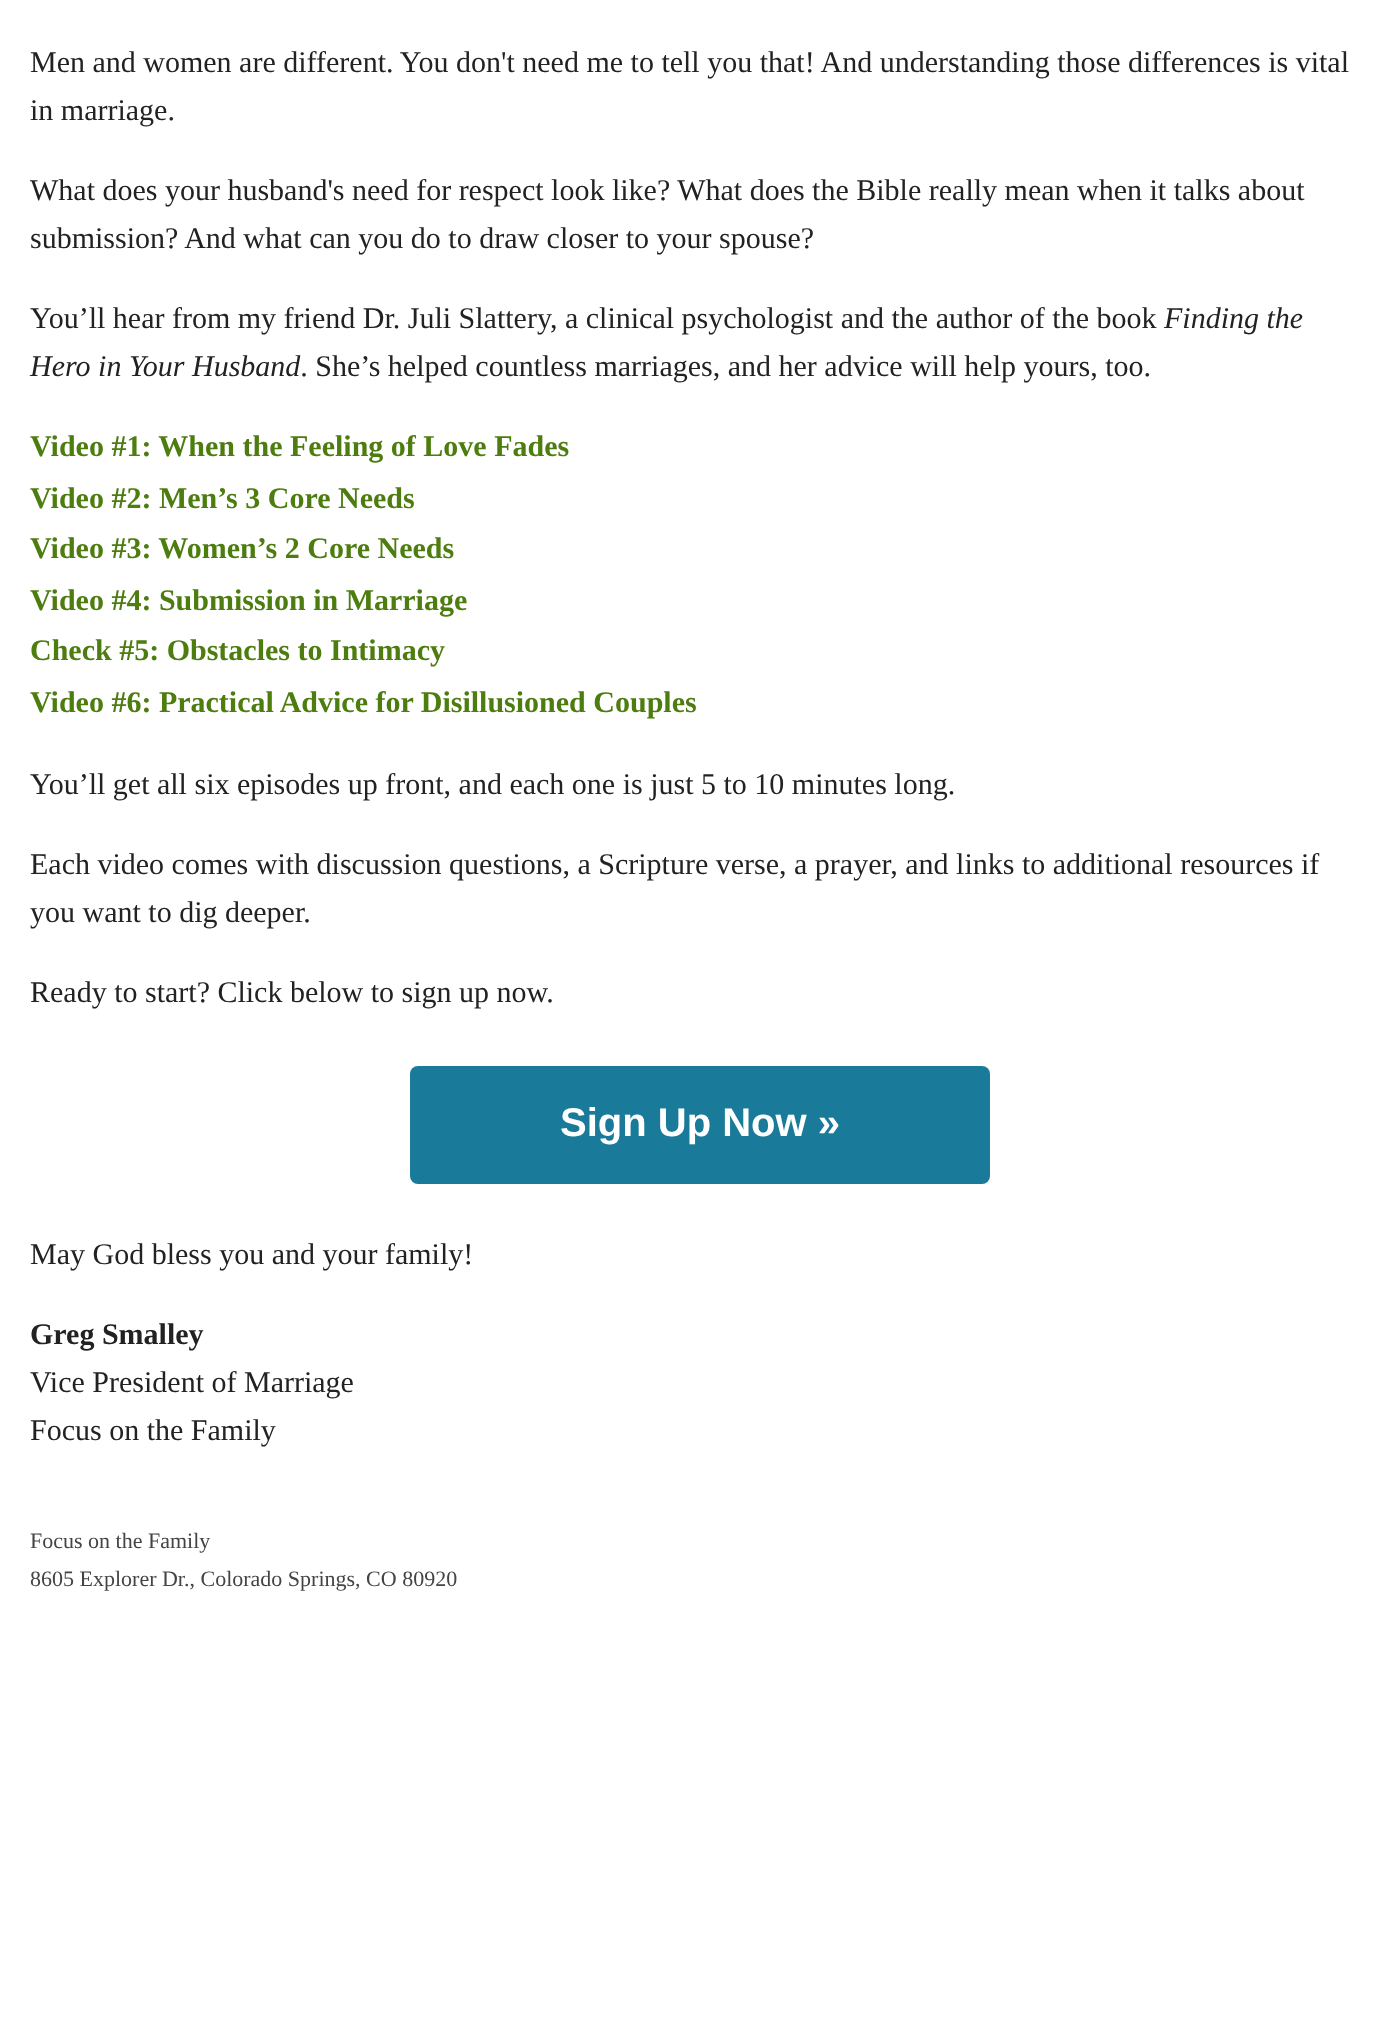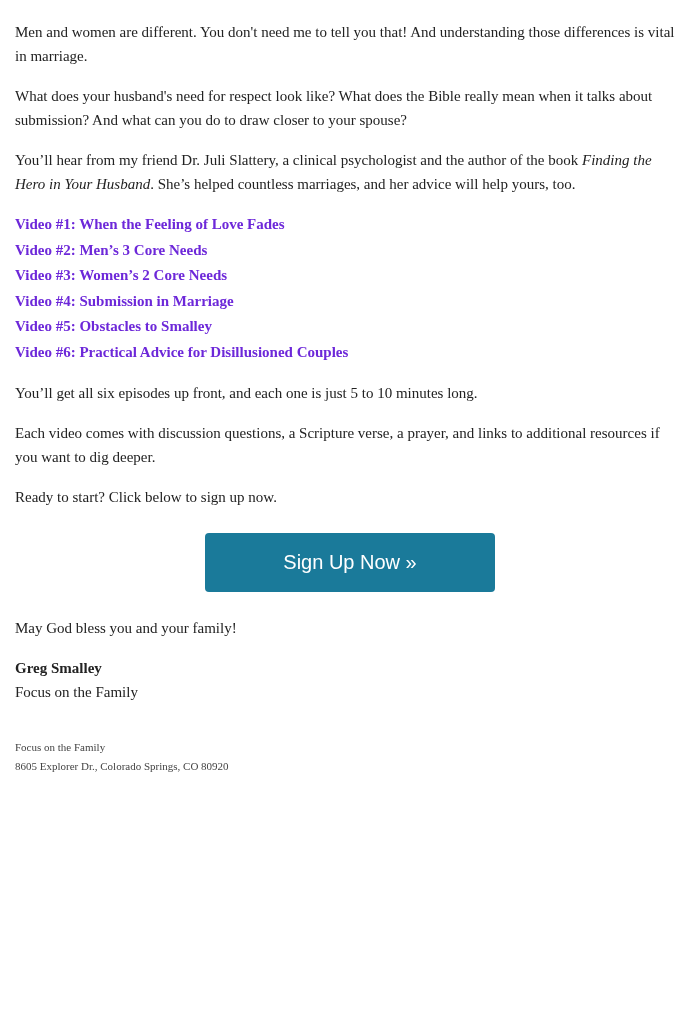--- a/index.html
+++ b/index.html
@@ -39,38 +39,38 @@
     }
 
     .video-list {
       margin-bottom: 16px;
     }
 
     .video-item {
       font-weight: bold;
       line-height: 1.7;
       display: block;
-      color: #6d28d9;
+      color: #4d7c0f;
     }
 
     .italic {
       font-style: italic;
     }
 
     .cta-container {
       text-align: center;
       margin: 24px 0 24px 0;
     }
 
     .cta-button {
       display: inline-block;
       background-color: #1a7a9a;
       color: #ffffff;
       font-size: 20px;
-      font-weight: normal;
+      font-weight: bold;
       text-decoration: none;
       padding: 18px 60px;
       border-radius: 4px;
       cursor: pointer;
       border: none;
       width: 290px;
     }
 
     .signature-block {
       margin-top: 16px;
@@ -119,39 +119,40 @@
   <p class="paragraph">
     <span>You’ll hear from my friend Dr. Juli Slattery, a clinical psychologist and the author of the book </span><span class="italic">Finding the Hero in Your Husband</span><span>. She’s helped countless marriages, and her advice will help yours, too.</span>
   </p>
 
 
   <div class="video-list">
     <span class="video-item">Video #1: When the Feeling of Love Fades</span>
     <span class="video-item">Video #2: Men’s 3 Core Needs</span>
     <span class="video-item">Video #3: Women’s 2 Core Needs</span>
     <span class="video-item">Video #4: Submission in Marriage</span>
-    <span class="video-item">Video #5: Obstacles to Smalley</span>
+    <span class="video-item">Check #5: Obstacles to Intimacy</span>
     <span class="video-item">Video #6: Practical Advice for Disillusioned Couples</span>
   </div>
 
   <p class="paragraph">You’ll get all six episodes up front, and each one is just 5 to 10 minutes long.</p>
 
   <p class="paragraph">Each video comes with discussion questions, a Scripture verse, a prayer, and links to additional resources if you want to dig deeper.</p>
 
 
   <p class="paragraph">Ready to start? Click below to sign up now.</p>
 
   <div class="cta-container">
     <button class="cta-button">Sign Up Now »</button>
   </div>
 
   <p class="paragraph god-bless">May God bless you and your family!</p>
 
   <div class="signature-block">
     <span class="signature-name">Greg Smalley</span>
+    <span class="signature-title">Vice President of Marriage</span>
     <span class="signature-title">Focus on the Family</span>
   </div>
 
   <div class="footer">
     <div class="footer-address">
       <span>Focus on the Family</span><br>
       <span>8605 Explorer Dr., Colorado Springs, CO 80920</span><br>
       
     </div>
 

